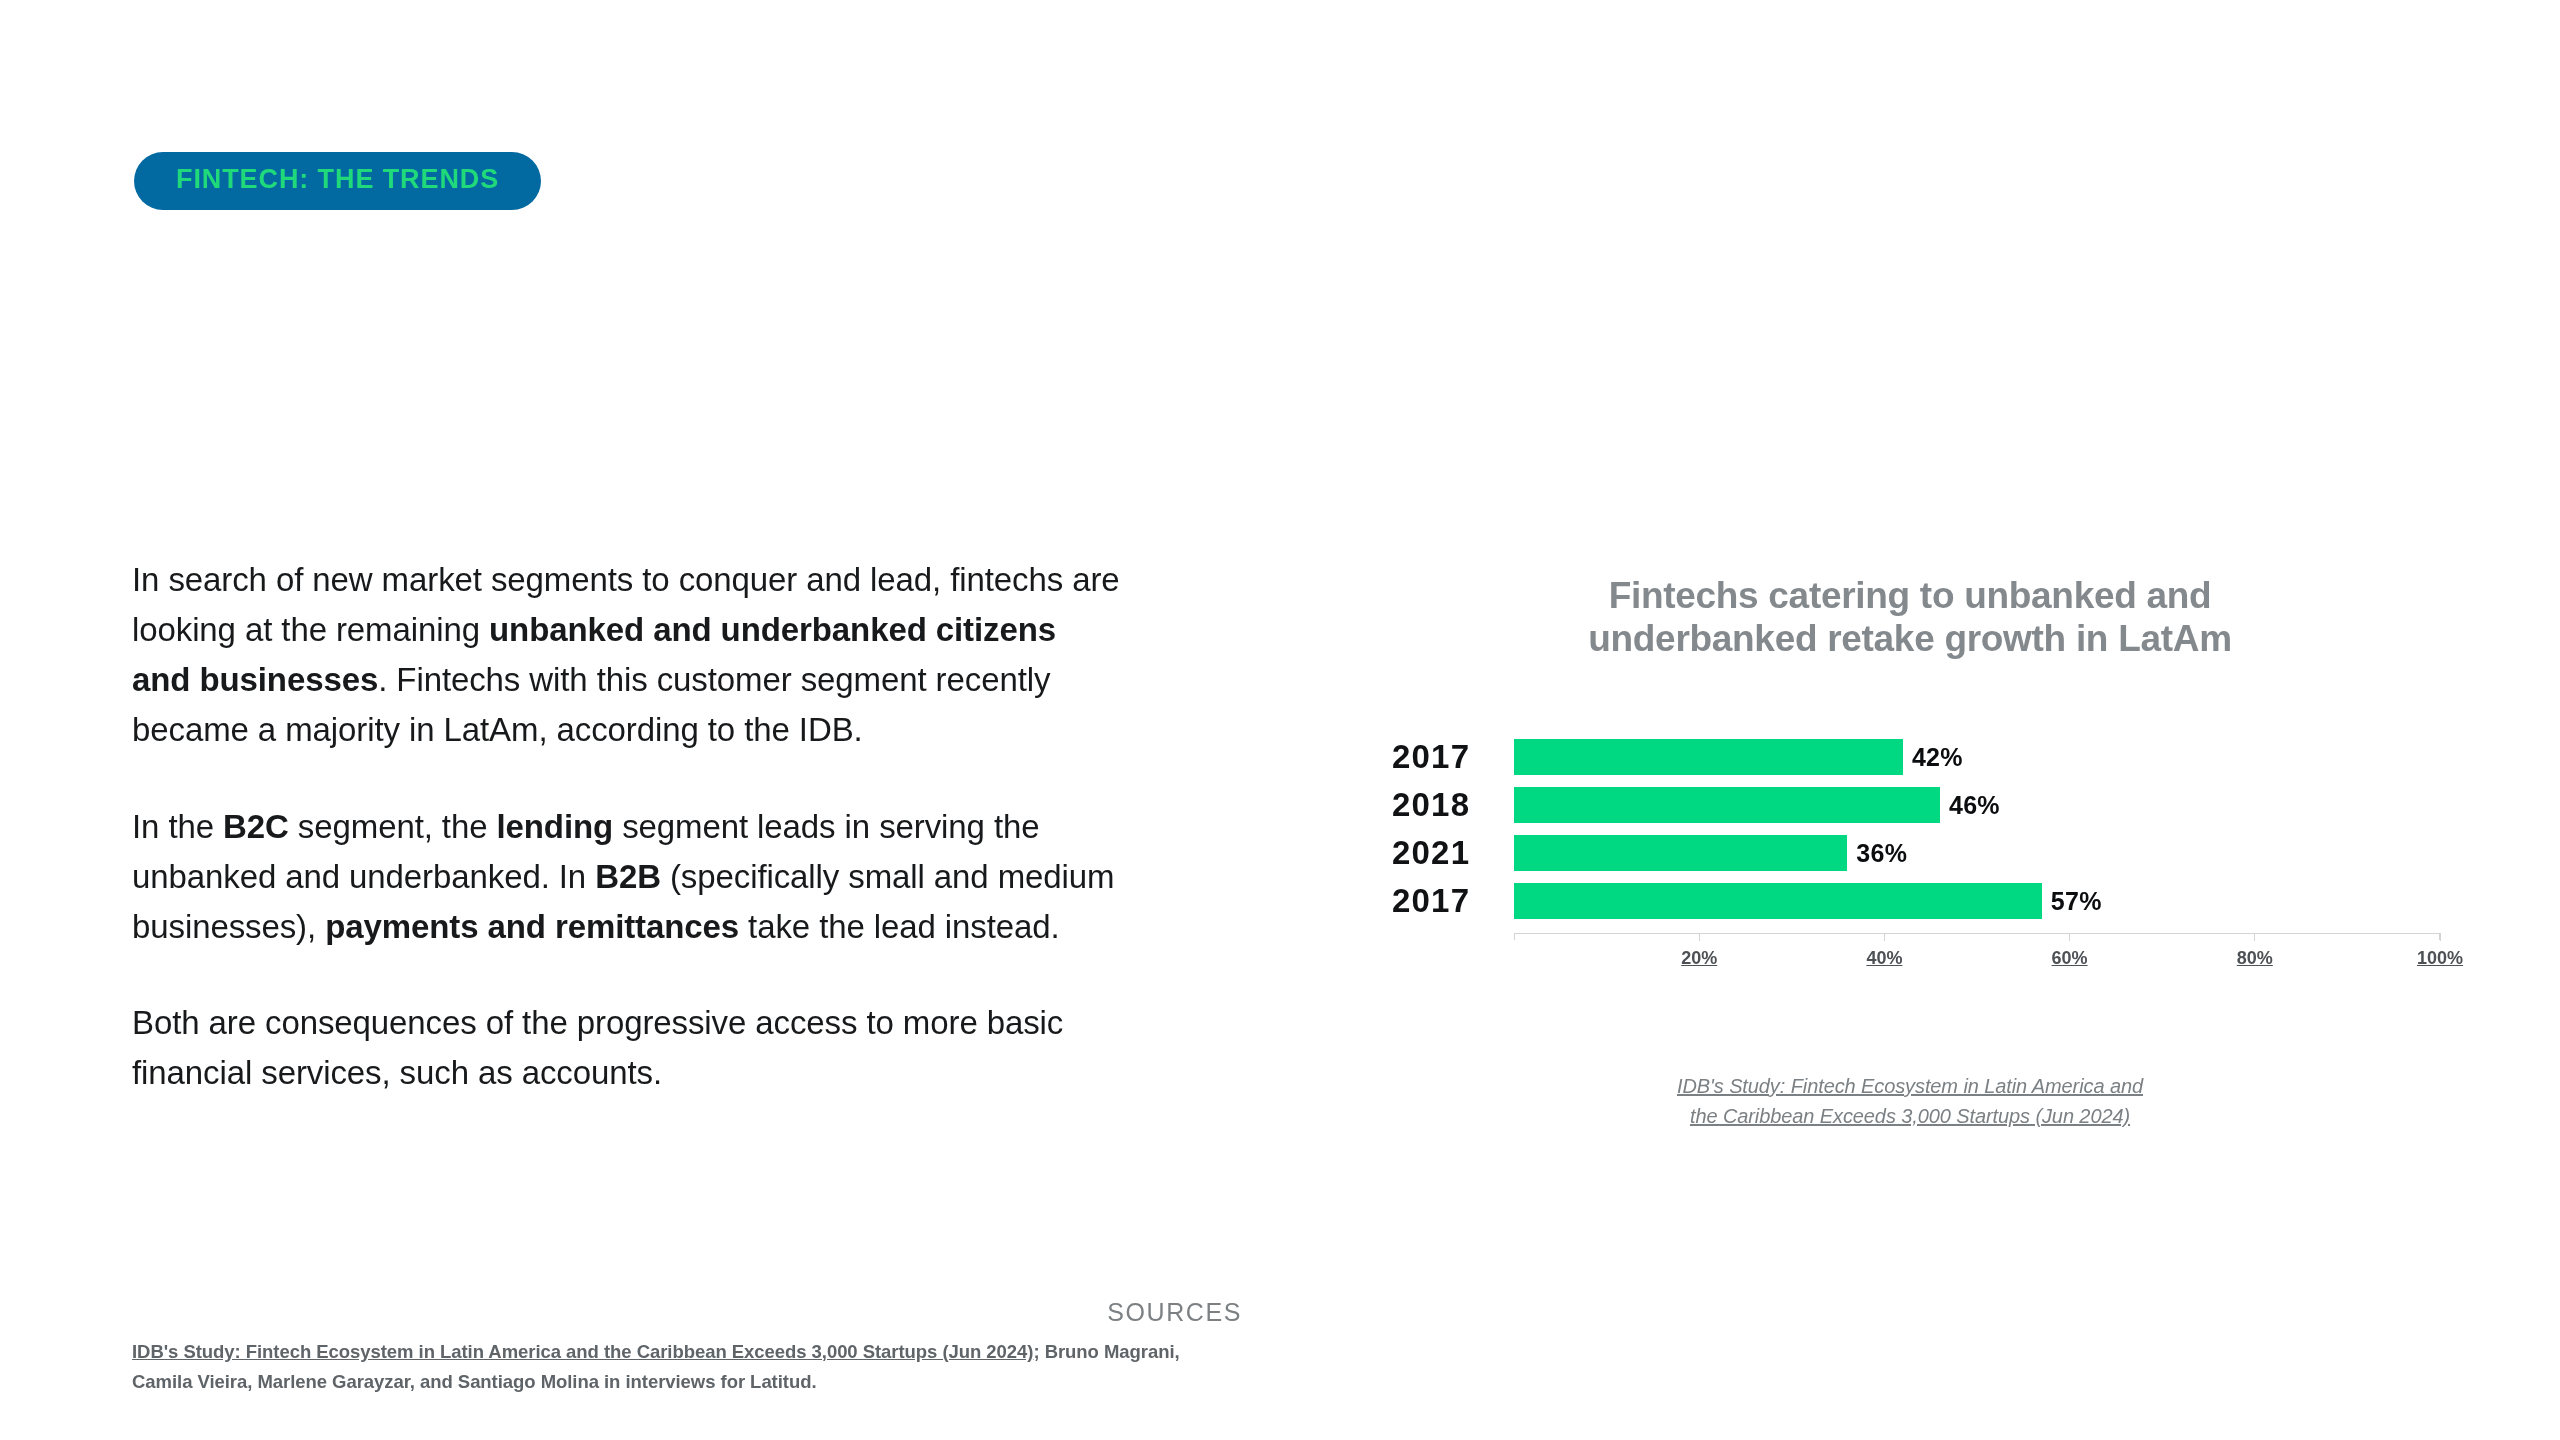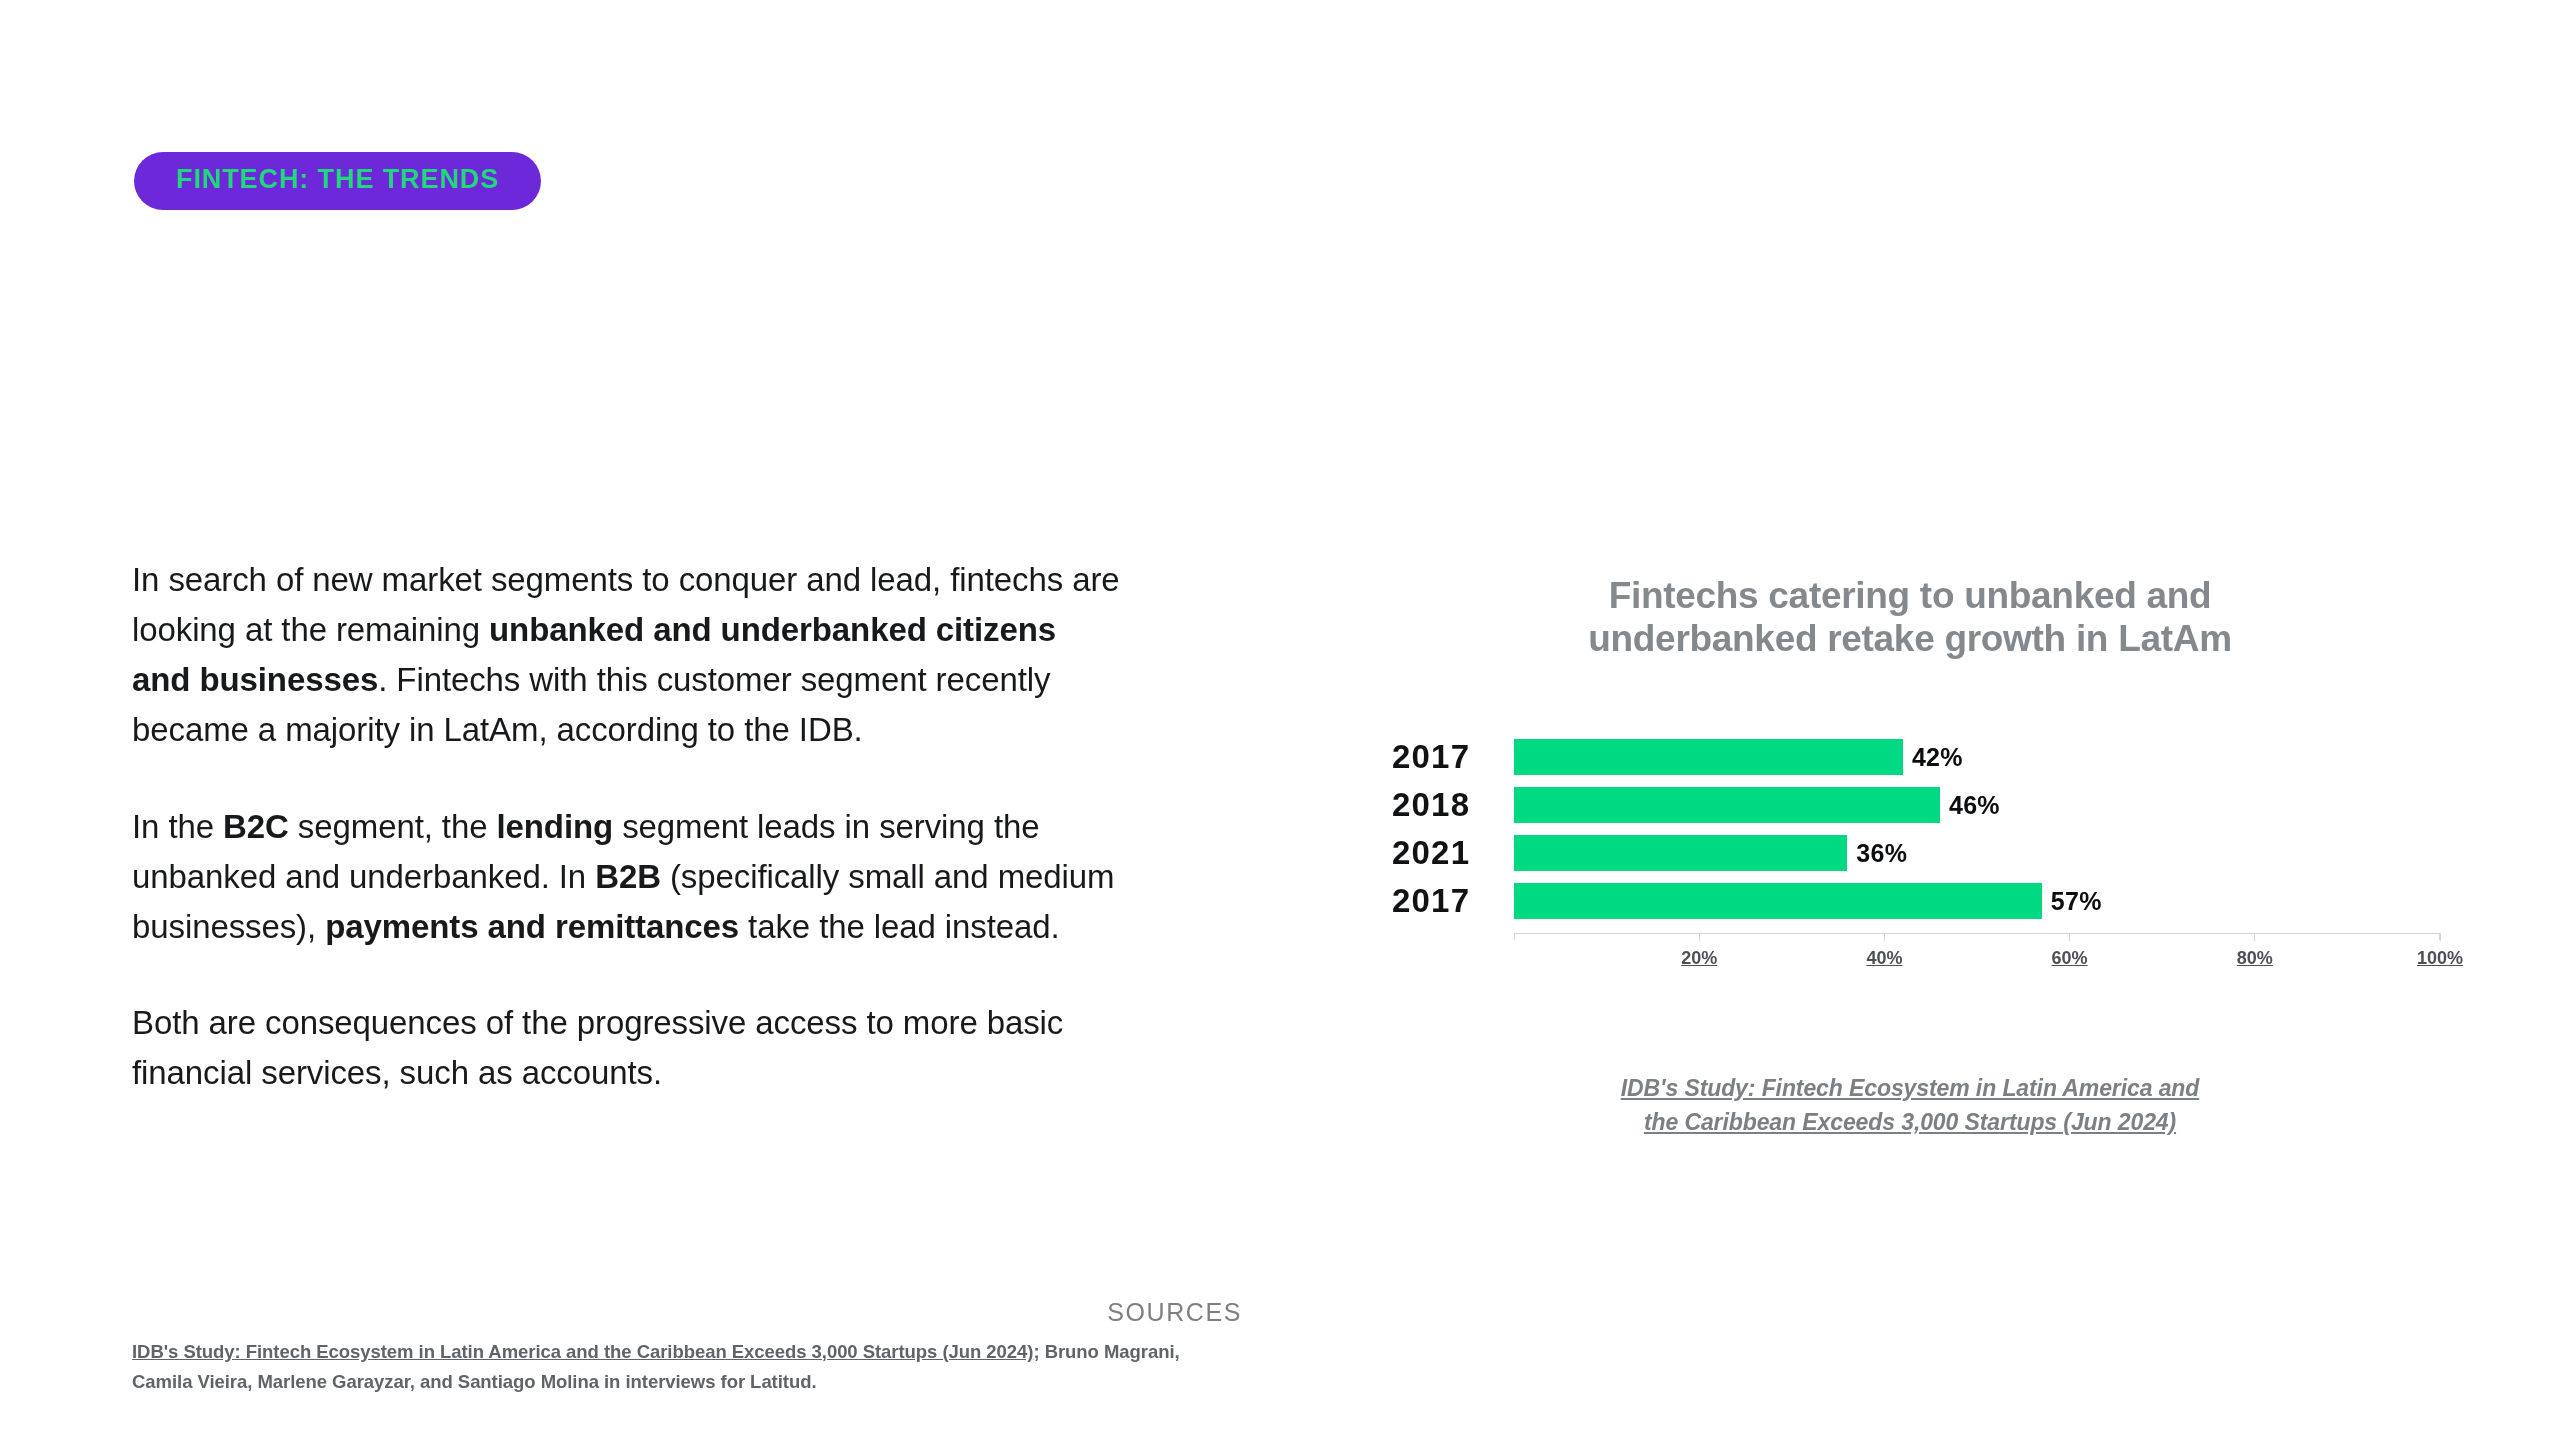--- a/index.html
+++ b/index.html
@@ -14,21 +14,21 @@
     -webkit-font-smoothing: antialiased;
     overflow: hidden;
     position: relative;
   }
 
   
   .badge {
     position: absolute;
     left: 134px;
     top: 152px;
-    background: #6d28d9;
+    background: #0369a1;
     color: #1FD97B;
     border-radius: 999px;
     padding: 14px 42px 17px 42px;
     font-size: 27px;
     font-weight: 700;
     letter-spacing: 0.9px;
     line-height: 1;
     display: inline-block;
     white-space: nowrap;
   }
@@ -195,23 +195,23 @@
     font-size: 18px;
     font-weight: 700;
     white-space: nowrap;
     text-decoration: underline;
   }
 
   .chart-caption {
     margin-top: 92px;
     text-align: center;
     color: #7B8084;
-    font-size: 23px;
+    font-size: 20px;
     font-style: italic;
-    font-weight: 700;
+    font-weight: 400;
     line-height: 1.5;
     text-decoration: underline;
     letter-spacing: -0.1px;
   }
   .chart-caption .cap-line { display: block; }
 </style>
 </head>
 <body>
 
 <div class="badge">

